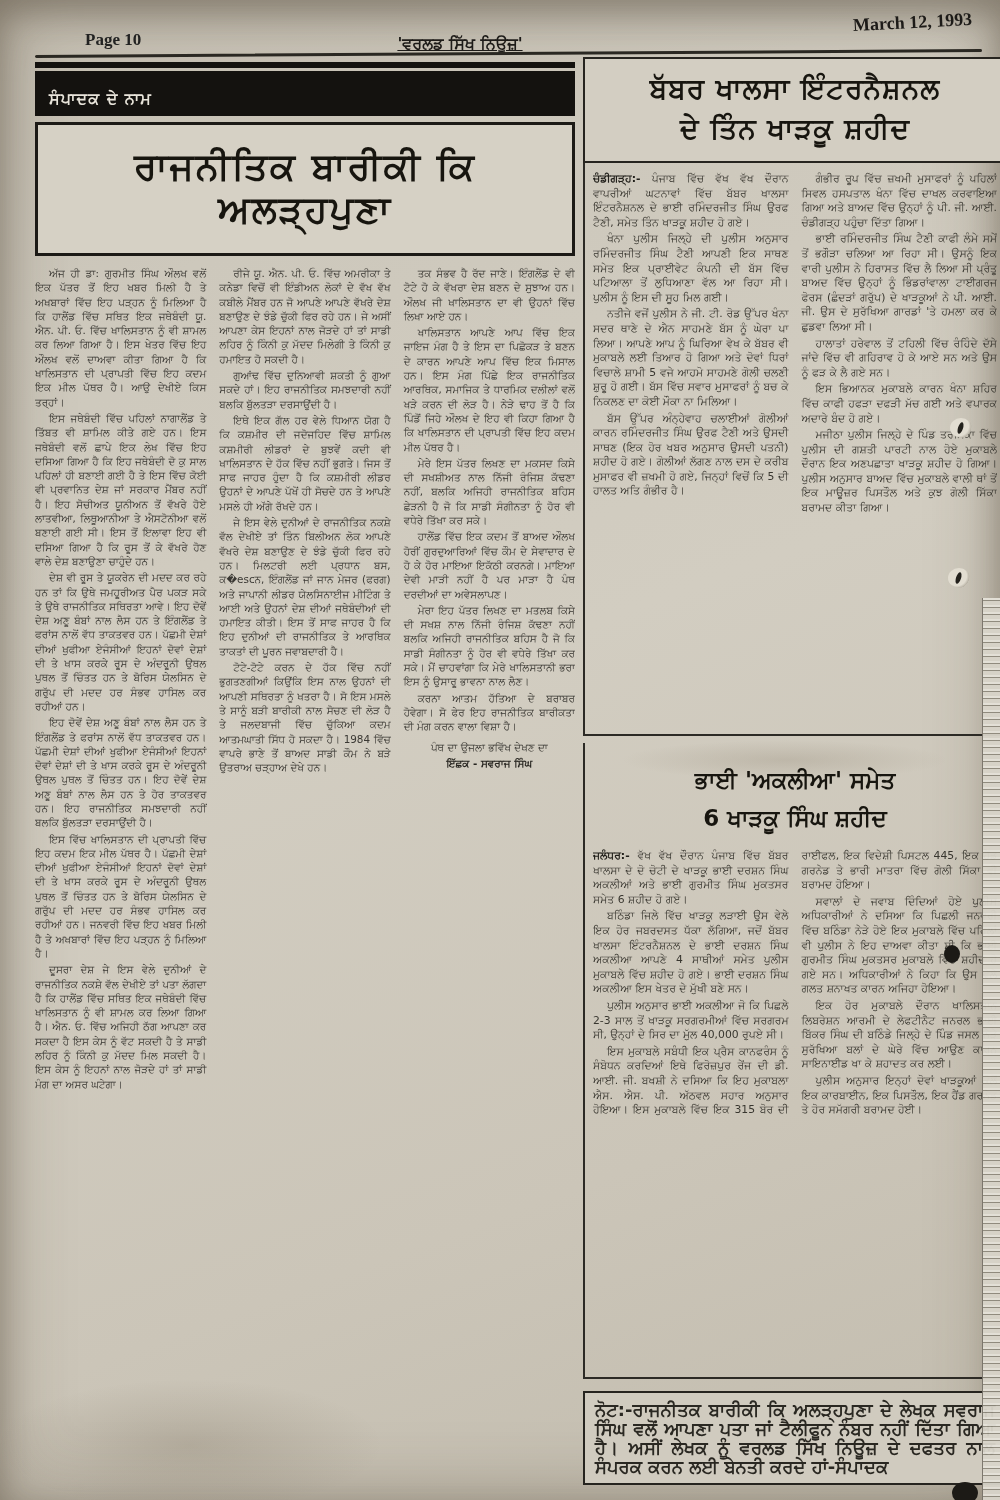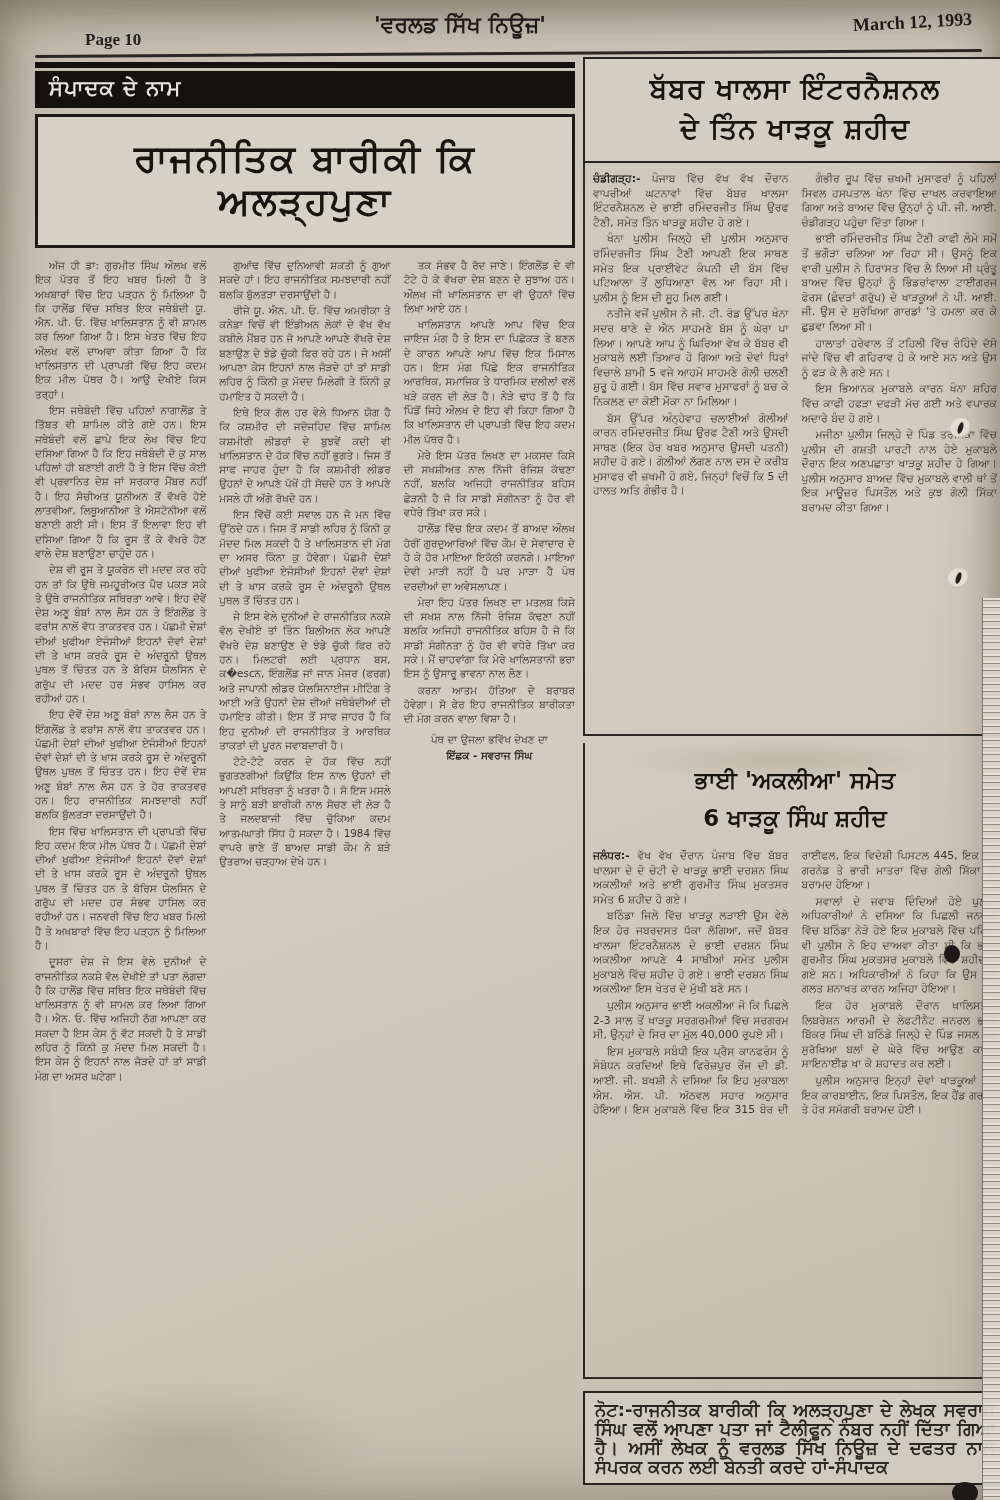--- a/index.html
+++ b/index.html
@@ -8,32 +8,32 @@
        background:#8a8478;}
   .page{position:relative;width:1000px;height:1500px;
         background:linear-gradient(160deg,#c3bdb0 0%,#cdc8bc 18%,#d2cdc1 45%,#cbc5b8 75%,#c2bcae 100%);
         box-shadow:inset 0 0 70px rgba(70,58,40,.38), inset 0 14px 30px rgba(60,50,35,.30);
         overflow:hidden;color:#2e2c28;}
   .stain{position:absolute;border-radius:50%;pointer-events:none;}
 
   
   .hdr-page{position:absolute;left:85px;top:30px;font-family:"Liberation Serif",serif;
             font-weight:700;font-size:17px;color:#222;}
-  .hdr-mast{position:absolute;left:0;right:80px;top:12px;text-align:center;
-            font-weight:700;font-size:22px;color:#1d1b18;}
+  .hdr-mast{position:absolute;left:0;right:80px;top:34px;text-align:center;
+            font-weight:700;font-size:16px;color:#1d1b18;text-decoration:underline;}
   .hdr-date{position:absolute;right:28px;top:12px;font-family:"Liberation Serif",serif;
             font-weight:700;font-size:18px;color:#1d1b18;transform:rotate(-3deg);}
   .hdr-rule{position:absolute;left:35px;right:18px;top:52px;height:3px;background:#2a2822;
             transform:rotate(-.35deg);border-radius:2px;}
 
   
   .left-block{position:absolute;left:35px;top:62px;width:540px;}
   .kicker-rule{height:6px;background:#14120f;margin-bottom:3px;}
-  .kicker{background:#14120f;color:#e8e4da;font-weight:700;font-size:21px;
-          padding:5px 14px 8px;letter-spacing:1px;}
+  .kicker{background:#14120f;color:#e8e4da;font-weight:700;font-size:16px;
+          padding:18px 14px 8px;letter-spacing:1px;}
   .headline-box{margin-top:6px;border:3px solid #1c1a16;background:#d6d1c5;
                 padding:12px 6px 14px;text-align:center;}
   .headline-box h1{margin:8px;font-size:37px;font-weight:700;color:#17150f;letter-spacing:2px;}
   .lcols{display:flex;gap:13px;margin-top:10px;height:1288px;overflow:hidden;}
   .lcol{width:172px;font-size:10.4px;line-height:14.3px;text-align:justify;color:#3a3833;}
   .lcol p{margin:0 0 2px;text-indent:14px;}
   .closing{ text-align:center;text-indent:0!important;margin-top:6px!important;}
   .byline{text-align:center;font-weight:700;text-indent:0!important;margin-top:2px!important;color:#26241f;}
 
   
@@ -88,24 +88,23 @@
     <div class="lcols">
       <div class="lcol">
           <p>ਅੱਜ ਹੀ ਡਾ: ਗੁਰਮੀਤ ਸਿੰਘ ਔਲਖ ਵਲੋਂ ਇਕ ਪੱਤਰ ਤੋਂ ਇਹ ਖਬਰ ਮਿਲੀ ਹੈ ਤੇ ਅਖਬਾਰਾਂ ਵਿੱਚ ਇਹ ਪੜ੍ਹਨ ਨੂੰ ਮਿਲਿਆ ਹੈ ਕਿ ਹਾਲੈਂਡ ਵਿੱਚ ਸਥਿਤ ਇਕ ਜਥੇਬੰਦੀ ਯੂ. ਐਨ. ਪੀ. ਓ. ਵਿੱਚ ਖਾਲਿਸਤਾਨ ਨੂੰ ਵੀ ਸ਼ਾਮਲ ਕਰ ਲਿਆ ਗਿਆ ਹੈ। ਇਸ ਖੇਤਰ ਵਿੱਚ ਇਹ ਔਲਖ ਵਲੋਂ ਦਾਅਵਾ ਕੀਤਾ ਗਿਆ ਹੈ ਕਿ ਖਾਲਿਸਤਾਨ ਦੀ ਪ੍ਰਾਪਤੀ ਵਿੱਚ ਇਹ ਕਦਮ ਇਕ ਮੀਲ ਪੱਥਰ ਹੈ। ਆਉ ਦੇਖੀਏ ਕਿਸ ਤਰ੍ਹਾਂ।</p>
           <p>ਇਸ ਜਥੇਬੰਦੀ ਵਿੱਚ ਪਹਿਲਾਂ ਨਾਗਾਲੈਂਡ ਤੇ ਤਿੱਬਤ ਵੀ ਸ਼ਾਮਿਲ ਕੀਤੇ ਗਏ ਹਨ। ਇਸ ਜਥੇਬੰਦੀ ਵਲੋਂ ਛਾਪੇ ਇਕ ਲੇਖ ਵਿੱਚ ਇਹ ਦਸਿਆ ਗਿਆ ਹੈ ਕਿ ਇਹ ਜਥੇਬੰਦੀ ਦੋ ਕੁ ਸਾਲ ਪਹਿਲਾਂ ਹੀ ਬਣਾਈ ਗਈ ਹੈ ਤੇ ਇਸ ਵਿੱਚ ਕੋਈ ਵੀ ਪ੍ਰਵਾਨਿਤ ਦੇਸ਼ ਜਾਂ ਸਰਕਾਰ ਮੈਂਬਰ ਨਹੀਂ ਹੈ। ਇਹ ਸੋਚੀਅਤ ਯੂਨੀਅਨ ਤੋਂ ਵੱਖਰੇ ਹੋਏ ਲਾਤਵੀਆ, ਲਿਥੂਆਨੀਆ ਤੇ ਐਸਟੋਨੀਆ ਵਲੋਂ ਬਣਾਈ ਗਈ ਸੀ। ਇਸ ਤੋਂ ਇਲਾਵਾ ਇਹ ਵੀ ਦਸਿਆ ਗਿਆ ਹੈ ਕਿ ਰੂਸ ਤੋਂ ਕੇ ਵੱਖਰੇ ਹੋਣ ਵਾਲੇ ਦੇਸ਼ ਬਣਾਉਣਾ ਚਾਹੁੰਦੇ ਹਨ।</p>
           <p>ਦੇਸ਼ ਵੀ ਰੂਸ ਤੇ ਯੂਕਰੇਨ ਦੀ ਮਦਦ ਕਰ ਰਹੇ ਹਨ ਤਾਂ ਕਿ ਉਥੇ ਜਮਹੂਰੀਅਤ ਪੈਰ ਪਕੜ ਸਕੇ ਤੇ ਉਥੇ ਰਾਜਨੀਤਿਕ ਸਥਿਰਤਾ ਆਵੇ। ਇਹ ਦੋਵੇਂ ਦੇਸ਼ ਅਣੂ ਬੰਬਾਂ ਨਾਲ ਲੈਸ ਹਨ ਤੇ ਇੰਗਲੈਂਡ ਤੇ ਫਰਾਂਸ ਨਾਲੋਂ ਵੱਧ ਤਾਕਤਵਰ ਹਨ। ਪੱਛਮੀ ਦੇਸ਼ਾਂ ਦੀਆਂ ਖੁਫੀਆ ਏਜੰਸੀਆਂ ਇਹਨਾਂ ਦੋਵਾਂ ਦੇਸ਼ਾਂ ਦੀ ਤੇ ਖਾਸ ਕਰਕੇ ਰੂਸ ਦੇ ਅੰਦਰੂਨੀ ਉਥਲ ਪੁਥਲ ਤੋਂ ਚਿੰਤਤ ਹਨ ਤੇ ਬੋਰਿਸ ਯੇਲਸਿਨ ਦੇ ਗਰੁੱਪ ਦੀ ਮਦਦ ਹਰ ਸੰਭਵ ਹਾਸਿਲ ਕਰ ਰਹੀਆਂ ਹਨ।</p>
           <p>ਇਹ ਦੋਵੇਂ ਦੇਸ਼ ਅਣੂ ਬੰਬਾਂ ਨਾਲ ਲੈਸ ਹਨ ਤੇ ਇੰਗਲੈਂਡ ਤੇ ਫਰਾਂਸ ਨਾਲੋਂ ਵੱਧ ਤਾਕਤਵਰ ਹਨ। ਪੱਛਮੀ ਦੇਸ਼ਾਂ ਦੀਆਂ ਖੁਫੀਆ ਏਜੰਸੀਆਂ ਇਹਨਾਂ ਦੋਵਾਂ ਦੇਸ਼ਾਂ ਦੀ ਤੇ ਖਾਸ ਕਰਕੇ ਰੂਸ ਦੇ ਅੰਦਰੂਨੀ ਉਥਲ ਪੁਥਲ ਤੋਂ ਚਿੰਤਤ ਹਨ। ਇਹ ਦੋਵੇਂ ਦੇਸ਼ ਅਣੂ ਬੰਬਾਂ ਨਾਲ ਲੈਸ ਹਨ ਤੇ ਹੋਰ ਤਾਕਤਵਰ ਹਨ। ਇਹ ਰਾਜਨੀਤਿਕ ਸਮਝਦਾਰੀ ਨਹੀਂ ਬਲਕਿ ਬੁੱਲਤੜਾ ਦਰਸਾਉਂਦੀ ਹੈ।</p>
           <p>ਇਸ ਵਿੱਚ ਖਾਲਿਸਤਾਨ ਦੀ ਪ੍ਰਾਪਤੀ ਵਿੱਚ ਇਹ ਕਦਮ ਇਕ ਮੀਲ ਪੱਥਰ ਹੈ। ਪੱਛਮੀ ਦੇਸ਼ਾਂ ਦੀਆਂ ਖੁਫੀਆ ਏਜੰਸੀਆਂ ਇਹਨਾਂ ਦੋਵਾਂ ਦੇਸ਼ਾਂ ਦੀ ਤੇ ਖਾਸ ਕਰਕੇ ਰੂਸ ਦੇ ਅੰਦਰੂਨੀ ਉਥਲ ਪੁਥਲ ਤੋਂ ਚਿੰਤਤ ਹਨ ਤੇ ਬੋਰਿਸ ਯੇਲਸਿਨ ਦੇ ਗਰੁੱਪ ਦੀ ਮਦਦ ਹਰ ਸੰਭਵ ਹਾਸਿਲ ਕਰ ਰਹੀਆਂ ਹਨ। ਜਨਵਰੀ ਵਿੱਚ ਇਹ ਖਬਰ ਮਿਲੀ ਹੈ ਤੇ ਅਖਬਾਰਾਂ ਵਿੱਚ ਇਹ ਪੜ੍ਹਨ ਨੂੰ ਮਿਲਿਆ ਹੈ।</p>
           <p>ਦੂਸਰਾ ਦੇਸ਼ ਜੇ ਇਸ ਵੇਲੇ ਦੁਨੀਆਂ ਦੇ ਰਾਜਨੀਤਿਕ ਨਕਸ਼ੇ ਵੱਲ ਦੇਖੀਏ ਤਾਂ ਪਤਾ ਲੱਗਦਾ ਹੈ ਕਿ ਹਾਲੈਂਡ ਵਿੱਚ ਸਥਿਤ ਇਕ ਜਥੇਬੰਦੀ ਵਿੱਚ ਖਾਲਿਸਤਾਨ ਨੂੰ ਵੀ ਸ਼ਾਮਲ ਕਰ ਲਿਆ ਗਿਆ ਹੈ। ਐਨ. ਓ. ਵਿੱਚ ਅਜਿਹੀ ਠੱਗ ਆਪਣਾ ਕਰ ਸਕਦਾ ਹੈ ਇਸ ਕੇਸ ਨੂੰ ਵੱਟ ਸਕਦੀ ਹੈ ਤੇ ਸਾਡੀ ਲਹਿਰ ਨੂੰ ਕਿੰਨੀ ਕੁ ਮੱਦਦ ਮਿਲ ਸਕਦੀ ਹੈ। ਇਸ ਕੇਸ ਨੂੰ ਇਹਨਾਂ ਨਾਲ ਜੋੜਦੇ ਹਾਂ ਤਾਂ ਸਾਡੀ ਮੰਗ ਦਾ ਅਸਰ ਘਟੇਗਾ।</p>
         </div>
       <div class="lcol">
+          <p>ਰੀਜੇ ਯੂ. ਐਨ. ਪੀ. ਓ. ਵਿੱਚ ਅਮਰੀਕਾ ਤੇ ਕਨੇਡਾ ਵਿਚੋਂ ਵੀ ਇੰਡੀਅਨ ਲੋਕਾਂ ਦੇ ਵੱਖ ਵੱਖ ਕਬੀਲੇ ਮੈਂਬਰ ਹਨ ਜੋ ਆਪਣੇ ਆਪਣੇ ਵੱਖਰੇ ਦੇਸ਼ ਬਣਾਉਣ ਦੇ ਝੰਡੇ ਚੁੱਕੀ ਫਿਰ ਰਹੇ ਹਨ। ਜੇ ਅਸੀਂ ਆਪਣਾ ਕੇਸ ਇਹਨਾਂ ਨਾਲ ਜੋੜਦੇ ਹਾਂ ਤਾਂ ਸਾਡੀ ਲਹਿਰ ਨੂੰ ਕਿੰਨੀ ਕੁ ਮੱਦਦ ਮਿਲੇਗੀ ਤੇ ਕਿੰਨੀ ਕੁ ਹਮਾਇਤ ਹੋ ਸਕਦੀ ਹੈ।</p>
           <p>ਗੁਆਂਢ ਵਿੱਚ ਦੁਨਿਆਵੀ ਸ਼ਕਤੀ ਨੂੰ ਗੁਆ ਸਕਦੇ ਹਾਂ। ਇਹ ਰਾਜਨੀਤਿਕ ਸਮਝਦਾਰੀ ਨਹੀਂ ਬਲਕਿ ਬੁੱਲਤੜਾ ਦਰਸਾਉਂਦੀ ਹੈ।</p>
-          <p>ਰੀਜੇ ਯੂ. ਐਨ. ਪੀ. ਓ. ਵਿੱਚ ਅਮਰੀਕਾ ਤੇ ਕਨੇਡਾ ਵਿਚੋਂ ਵੀ ਇੰਡੀਅਨ ਲੋਕਾਂ ਦੇ ਵੱਖ ਵੱਖ ਕਬੀਲੇ ਮੈਂਬਰ ਹਨ ਜੋ ਆਪਣੇ ਆਪਣੇ ਵੱਖਰੇ ਦੇਸ਼ ਬਣਾਉਣ ਦੇ ਝੰਡੇ ਚੁੱਕੀ ਫਿਰ ਰਹੇ ਹਨ। ਜੇ ਅਸੀਂ ਆਪਣਾ ਕੇਸ ਇਹਨਾਂ ਨਾਲ ਜੋੜਦੇ ਹਾਂ ਤਾਂ ਸਾਡੀ ਲਹਿਰ ਨੂੰ ਕਿੰਨੀ ਕੁ ਮੱਦਦ ਮਿਲੇਗੀ ਤੇ ਕਿੰਨੀ ਕੁ ਹਮਾਇਤ ਹੋ ਸਕਦੀ ਹੈ।</p>
           <p>ਇਥੇ ਇਕ ਗੱਲ ਹਰ ਵੇਲੇ ਧਿਆਨ ਯੋਗ ਹੈ ਕਿ ਕਸ਼ਮੀਰ ਦੀ ਜਦੋਜਹਿਦ ਵਿੱਚ ਸ਼ਾਮਿਲ ਕਸ਼ਮੀਰੀ ਲੀਡਰਾਂ ਦੇ ਬੁਝਵੇਂ ਕਦੀ ਵੀ ਖਾਲਿਸਤਾਨ ਦੇ ਹੱਕ ਵਿੱਚ ਨਹੀਂ ਭੁਗਤੇ। ਜਿਸ ਤੋਂ ਸਾਫ ਜਾਹਰ ਹੁੰਦਾ ਹੈ ਕਿ ਕਸ਼ਮੀਰੀ ਲੀਡਰ ਉਹਨਾਂ ਦੇ ਆਪਣੇ ਪੱਖੋਂ ਹੀ ਸੋਚਦੇ ਹਨ ਤੇ ਆਪਣੇ ਮਸਲੇ ਹੀ ਅੱਗੇ ਰੱਖਦੇ ਹਨ।</p>
-          <p>ਇਸ ਵਿੱਚੋਂ ਕਈ ਸਵਾਲ ਹਨ ਜੋ ਮਨ ਵਿੱਚ ਉੱਠਦੇ ਹਨ। ਜਿਸ ਤੋਂ ਸਾਡੀ ਲਹਿਰ ਨੂੰ ਕਿੰਨੀ ਕੁ ਮੱਦਦ ਮਿਲ ਸਕਦੀ ਹੈ ਤੇ ਖਾਲਿਸਤਾਨ ਦੀ ਮੰਗ ਦਾ ਅਸਰ ਕਿੰਨਾ ਕੁ ਹੋਵੇਗਾ। ਪੱਛਮੀ ਦੇਸ਼ਾਂ ਦੀਆਂ ਖੁਫੀਆ ਏਜੰਸੀਆਂ ਇਹਨਾਂ ਦੋਵਾਂ ਦੇਸ਼ਾਂ ਦੀ ਤੇ ਖਾਸ ਕਰਕੇ ਰੂਸ ਦੇ ਅੰਦਰੂਨੀ ਉਥਲ ਪੁਥਲ ਤੋਂ ਚਿੰਤਤ ਹਨ।</p>
           <p>ਜੇ ਇਸ ਵੇਲੇ ਦੁਨੀਆਂ ਦੇ ਰਾਜਨੀਤਿਕ ਨਕਸ਼ੇ ਵੱਲ ਦੇਖੀਏ ਤਾਂ ਤਿੰਨ ਬਿਲੀਅਨ ਲੋਕ ਆਪਣੇ ਵੱਖਰੇ ਦੇਸ਼ ਬਣਾਉਣ ਦੇ ਝੰਡੇ ਚੁੱਕੀ ਫਿਰ ਰਹੇ ਹਨ। ਮਿਲਟਰੀ ਲਈ ਪ੍ਰਧਾਨ ਬਸ, ਕ�escਨ, ਇੰਗਲੈਂਡ ਜਾਂ ਜਾਨ ਮੇਜਰ (ਫਰਗ) ਅਤੇ ਜਾਪਾਨੀ ਲੀਡਰ ਯੇਲਸਿਨਾਈਜ ਮੀਟਿੰਗ ਤੇ ਆਈ ਅਤੇ ਉਹਨਾਂ ਦੇਸ਼ ਦੀਆਂ ਜਥੇਬੰਦੀਆਂ ਦੀ ਹਮਾਇਤ ਕੀਤੀ। ਇਸ ਤੋਂ ਸਾਫ ਜਾਹਰ ਹੈ ਕਿ ਇਹ ਦੁਨੀਆਂ ਦੀ ਰਾਜਨੀਤਿਕ ਤੇ ਆਰਥਿਕ ਤਾਕਤਾਂ ਦੀ ਪੂਰਨ ਜਵਾਬਦਾਰੀ ਹੈ।</p>
           <p>ਟੋਟੇ-ਟੋਟੇ ਕਰਨ ਦੇ ਹੱਕ ਵਿੱਚ ਨਹੀਂ ਭੁਗਤਣਗੀਆਂ ਕਿਉਂਕਿ ਇਸ ਨਾਲ ਉਹਨਾਂ ਦੀ ਆਪਣੀ ਸਥਿਰਤਾ ਨੂੰ ਖਤਰਾ ਹੈ। ਸੋ ਇਸ ਮਸਲੇ ਤੇ ਸਾਨੂੰ ਬੜੀ ਬਾਰੀਕੀ ਨਾਲ ਸੋਚਣ ਦੀ ਲੋੜ ਹੈ ਤੇ ਜਲਦਬਾਜੀ ਵਿੱਚ ਚੁੱਕਿਆ ਕਦਮ ਆਤਮਘਾਤੀ ਸਿੱਧ ਹੋ ਸਕਦਾ ਹੈ। 1984 ਵਿੱਚ ਵਾਪਰੇ ਭਾਣੇ ਤੋਂ ਬਾਅਦ ਸਾਡੀ ਕੌਮ ਨੇ ਬੜੇ ਉਤਰਾਅ ਚੜ੍ਹਾਅ ਦੇਖੇ ਹਨ।</p>
         </div>
       <div class="lcol">
         <div>
             <p>ਤਕ ਸੰਭਵ ਹੈ ਰੱਦ ਜਾਣੇ। ਇੰਗਲੈਂਡ ਦੇ ਵੀ ਟੋਟੇ ਹੋ ਕੇ ਵੱਖਰਾ ਦੇਸ਼ ਬਣਨ ਦੇ ਸੁਝਾਅ ਹਨ। ਔਲਖ ਜੀ ਖਾਲਿਸਤਾਨ ਦਾ ਵੀ ਉਹਨਾਂ ਵਿੱਚ ਲਿਖਾ ਆਏ ਹਨ।</p>
             <p>ਖਾਲਿਸਤਾਨ ਆਪਣੇ ਆਪ ਵਿੱਚ ਇਕ ਜਾਇਜ ਮੰਗ ਹੈ ਤੇ ਇਸ ਦਾ ਪਿਛੋਕੜ ਤੇ ਬਣਨ ਦੇ ਕਾਰਨ ਆਪਣੇ ਆਪ ਵਿੱਚ ਇਕ ਮਿਸਾਲ ਹਨ। ਇਸ ਮੰਗ ਪਿੱਛੇ ਇਕ ਰਾਜਨੀਤਿਕ ਆਰਥਿਕ, ਸਮਾਜਿਕ ਤੇ ਧਾਰਮਿਕ ਦਲੀਲਾਂ ਵਲੋਂ ਖੜੇ ਕਰਨ ਦੀ ਲੋੜ ਹੈ। ਨੇੜੇ ਢਾਹ ਤੋਂ ਹੈ ਕਿ ਪਿੰਡੋਂ ਜਿਹੇ ਔਲਖ ਦੇ ਇਹ ਵੀ ਕਿਹਾ ਗਿਆ ਹੈ ਕਿ ਖਾਲਿਸਤਾਨ ਦੀ ਪ੍ਰਾਪਤੀ ਵਿੱਚ ਇਹ ਕਦਮ ਮੀਲ ਪੱਥਰ ਹੈ।</p>
             <p>ਮੇਰੇ ਇਸ ਪੱਤਰ ਲਿਖਣ ਦਾ ਮਕਸਦ ਕਿਸੇ ਦੀ ਸਖਸ਼ੀਅਤ ਨਾਲ ਨਿੱਜੀ ਰੰਜਿਸ਼ ਕੱਢਣਾ ਨਹੀਂ, ਬਲਕਿ ਅਜਿਹੀ ਰਾਜਨੀਤਿਕ ਬਹਿਸ ਛੇੜਨੀ ਹੈ ਜੋ ਕਿ ਸਾਡੀ ਸੰਗੀਨਤਾ ਨੂੰ ਹੋਰ ਵੀ ਵਧੇਰੇ ਤਿੱਖਾ ਕਰ ਸਕੇ।</p>
             <p>ਹਾਲੈਂਡ ਵਿੱਚ ਇਕ ਕਦਮ ਤੋਂ ਬਾਅਦ ਔਲਖ ਹੋਰੀਂ ਗੁਰਦੁਆਰਿਆਂ ਵਿੱਚ ਕੌਮ ਦੇ ਸੇਵਾਦਾਰ ਦੇ ਹੋ ਕੇ ਹੋਰ ਮਾਇਆ ਇਕੱਠੀ ਕਰਨਗੇ। ਮਾਇਆ ਦੇਵੀ ਮਾੜੀ ਨਹੀਂ ਹੈ ਪਰ ਮਾੜਾ ਹੈ ਪੰਥ ਦਰਦੀਆਂ ਦਾ ਅਵੇਸਲਾਪਣ।</p>
             <p>ਮੇਰਾ ਇਹ ਪੱਤਰ ਲਿਖਣ ਦਾ ਮਤਲਬ ਕਿਸੇ ਦੀ ਸਖਸ਼ ਨਾਲ ਨਿੱਜੀ ਰੰਜਿਸ਼ ਕੱਢਣਾ ਨਹੀਂ ਬਲਕਿ ਅਜਿਹੀ ਰਾਜਨੀਤਿਕ ਬਹਿਸ ਹੈ ਜੋ ਕਿ ਸਾਡੀ ਸੰਗੀਨਤਾ ਨੂੰ ਹੋਰ ਵੀ ਵਧੇਰੇ ਤਿੱਖਾ ਕਰ ਸਕੇ। ਮੈਂ ਚਾਹਵਾਂਗਾ ਕਿ ਮੇਰੇ ਖਾਲਿਸਤਾਨੀ ਭਰਾ ਇਸ ਨੂੰ ਉਸਾਰੂ ਭਾਵਨਾ ਨਾਲ ਲੈਣ।</p>

